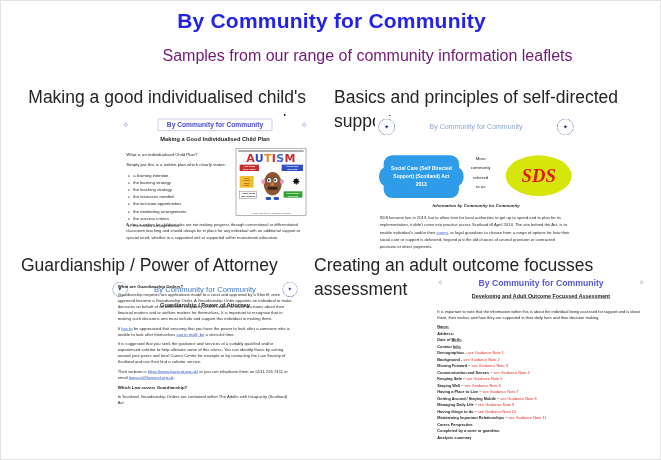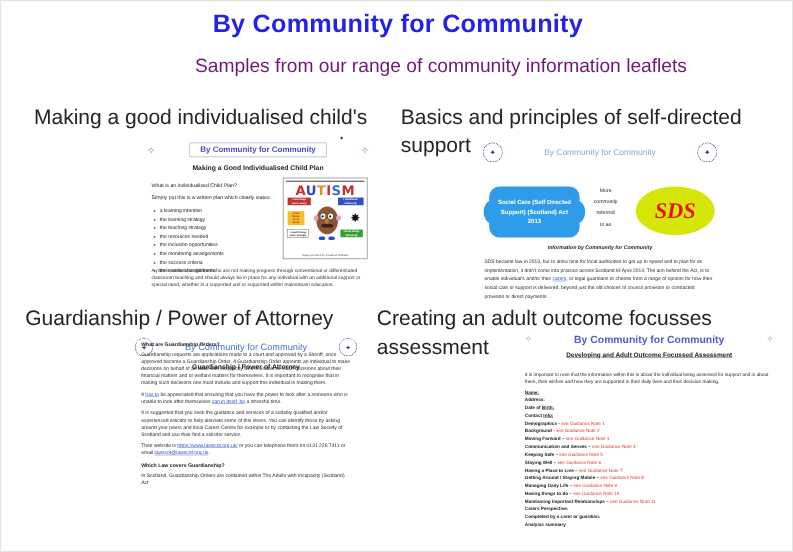--- a/index.html
+++ b/index.html
@@ -12,21 +12,21 @@
   #h-childplan{left:20px;top:84px;width:285px;text-align:right;}
   #h-sds{left:333px;top:84px;width:322px;}
   #h-guard{left:20px;top:252px;width:322px;}
   #h-assess{left:313px;top:252px;width:300px;}
 
   
   .doc{position:absolute;overflow:hidden;background:#fff;}
   .doc-inner{position:absolute;left:0;top:0;transform:scale(0.33333);transform-origin:0 0;color:#222;}
   #doc1{left:118px;top:115px;width:192px;height:131px;}
   #doc1 .doc-inner{width:576px;height:393px;}
-  #doc2{left:398px;top:115px;width:202px;height:136px;}
+  #doc2{left:374px;top:115px;width:202px;height:136px;}
   #doc2 .doc-inner{width:606px;height:408px;}
   #doc3{left:108px;top:278px;width:192px;height:157px;}
   #doc3 .doc-inner{width:576px;height:471px;}
   #doc4{left:433px;top:274px;width:214px;height:168px;}
   #doc4 .doc-inner{width:642px;height:504px;}
 
   .hdr{display:flex;align-items:center;justify-content:space-between;padding:8px 10px 0 10px;}
   .brandbox{border:2px solid #b9b3d9;border-radius:2px;padding:5px 26px;font-weight:700;font-size:20px;color:#4a4ac8;}
   .brand-plain{font-size:21px;font-weight:500;color:#8aa4cf;}
   .brand-g{font-size:23px;font-weight:500;color:#4577c8;}

